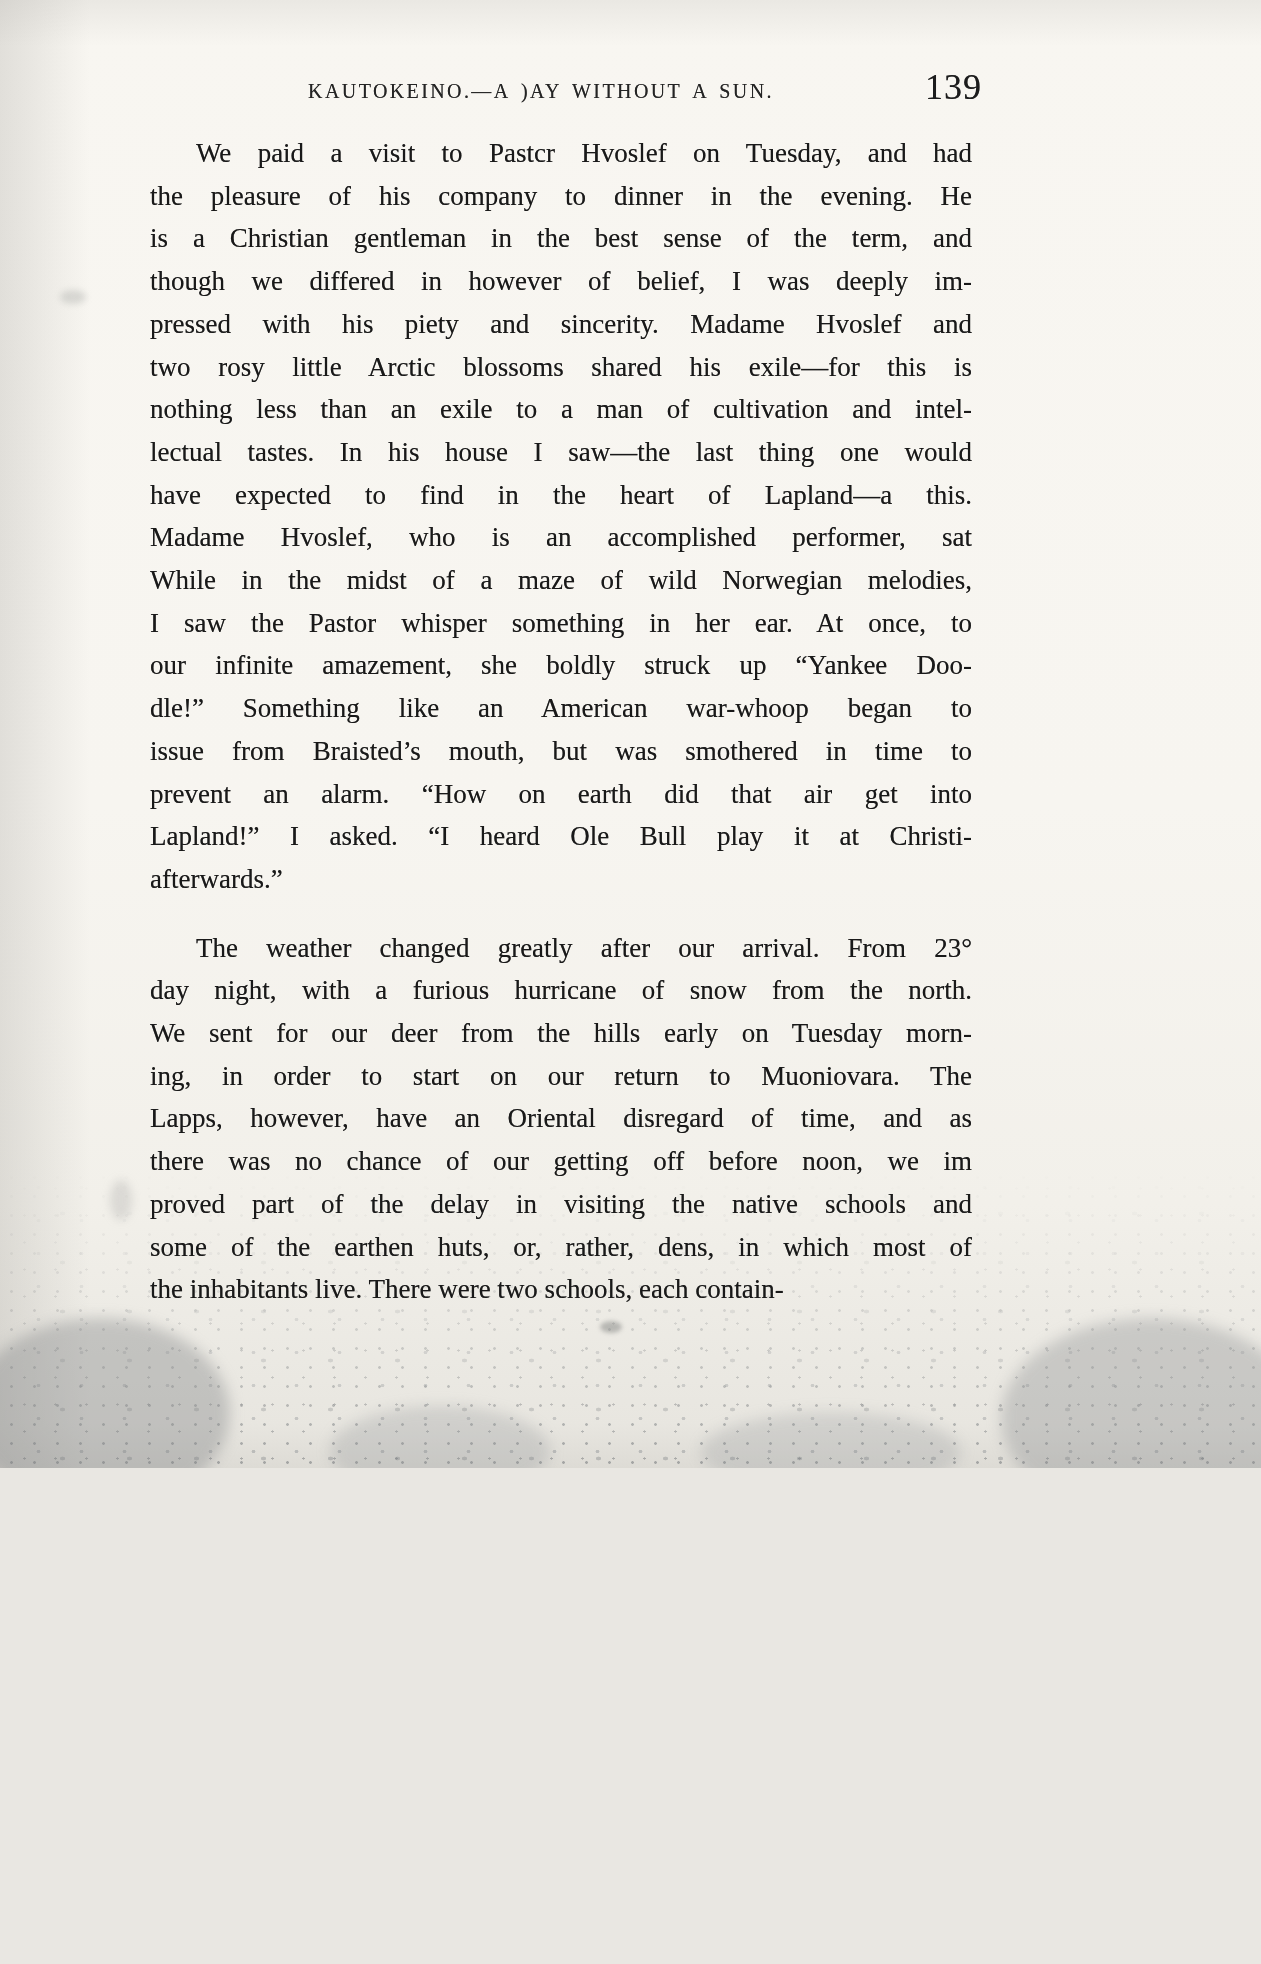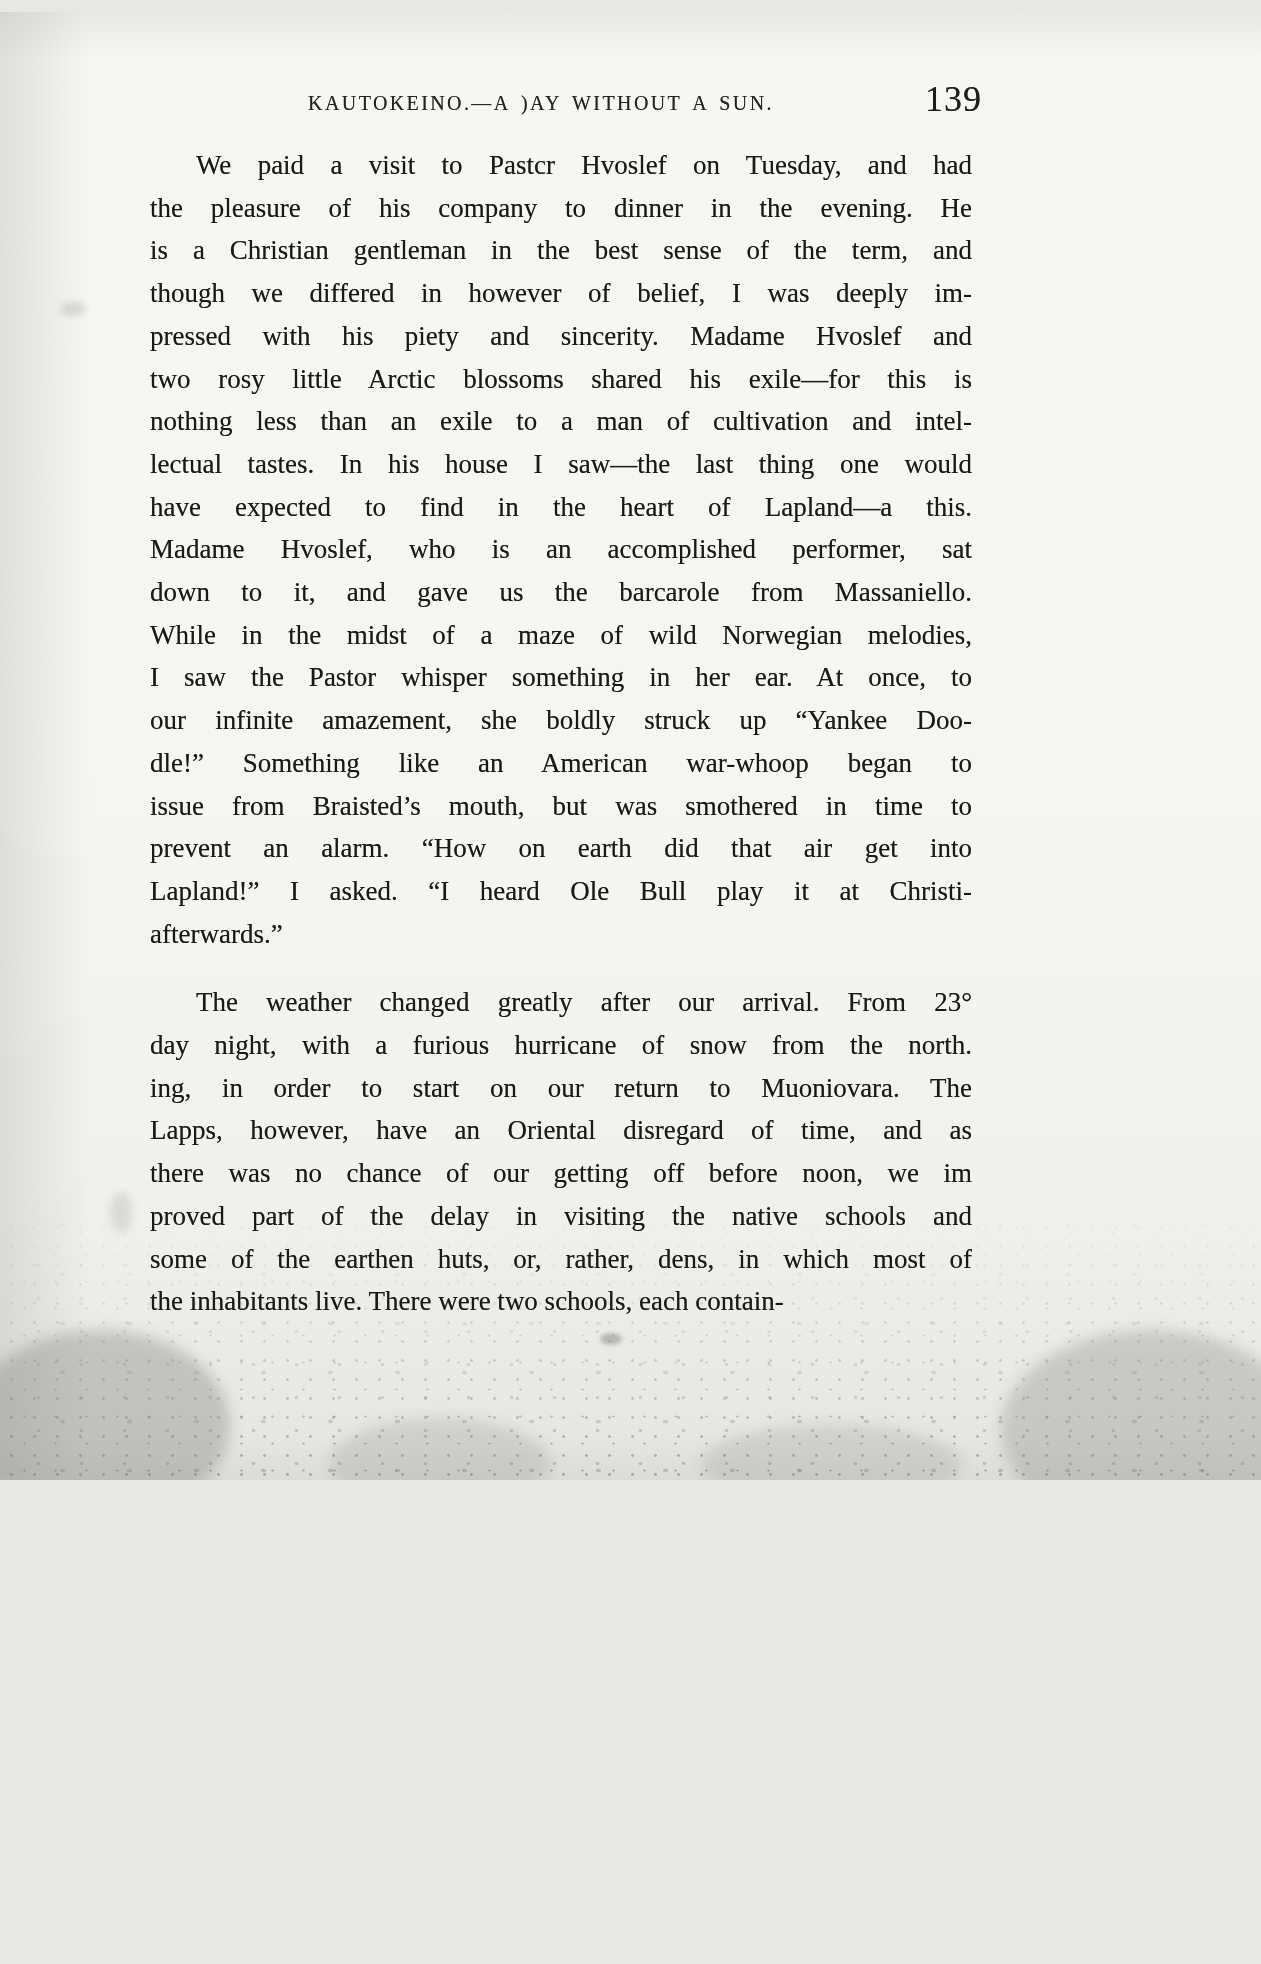--- a/index.html
+++ b/index.html
@@ -4,21 +4,21 @@
 <style>
   html, body {
     margin: 0;
     padding: 0;
     background: #e9e7e2;
   }
   .page {
     position: relative;
     width: 1261px;
     height: 1468px;
-    margin: 12px auto;
+    margin: 0 auto;
     overflow: hidden;
     background: linear-gradient(180deg, #f8f6f1 0%, #f7f5f0 55%, #f2f0ea 82%, #e8e6e0 97%, #dddbd5 100%);
     font-family: "Liberation Serif", "DejaVu Serif", serif;
     color: #191919;
   }
   
   .edge-left {
     position: absolute;
     left: 0; top: 0; bottom: 0;
     width: 90px;
@@ -134,33 +134,33 @@
           <div class="line first">We paid a visit to Pastcr Hvoslef on Tuesday, and had</div>
           <div class="line">the pleasure of his company to dinner in the evening.  He</div>
           <div class="line">is a Christian gentleman in the best sense of the term, and</div>
           <div class="line">though we differed in however of belief, I was deeply im-</div>
           <div class="line">pressed with his piety and sincerity.  Madame Hvoslef and</div>
           <div class="line">two rosy little Arctic blossoms shared his exile—for this is</div>
           <div class="line">nothing less than an exile to a man of cultivation and intel-</div>
           <div class="line">lectual tastes.  In his house I saw—the last thing one would</div>
           <div class="line">have expected to find in the heart of Lapland—a this.</div>
           <div class="line">Madame Hvoslef, who is an accomplished performer, sat</div>
-          <div class="line">down to it, and gave us the barcarole from Massaniello.</div>
           <div class="line">While in the midst of a maze of wild Norwegian melodies,</div>
           <div class="line">I saw the Pastor whisper something in her ear.  At once, to</div>
           <div class="line">our infinite amazement, she boldly struck up “Yankee Doo-</div>
           <div class="line">dle!”  Something like an American war-whoop began to</div>
           <div class="line">issue from Braisted’s mouth, but was smothered in time to</div>
           <div class="line">prevent an alarm.  “How on earth did that air get into</div>
           <div class="line">Lapland!” I asked.  “I heard Ole Bull play it at Christi-</div>
           <div class="line last">afterwards.”</div>
         </div>
         <div class="paragraph">
           <div class="line first">The weather changed greatly after our arrival.  From 23°</div>
           <div class="line">day night, with a furious hurricane of snow from the north.</div>
+          <div class="line">We sent for our deer from the hills early on Tuesday morn-</div>
           <div class="line">ing, in order to start on our return to Muoniovara.  The</div>
           <div class="line">Lapps, however, have an Oriental disregard of time, and as</div>
           <div class="line">there was no chance of our getting off before noon, we im</div>
           <div class="line">proved part of the delay in visiting the native schools and</div>
           <div class="line">some of  the earthen huts, or, rather, dens, in which most of</div>
           <div class="line last">the inhabitants live.  There were two schools, each contain-</div>
         </div>
       </div>
   </div>
 </div>

